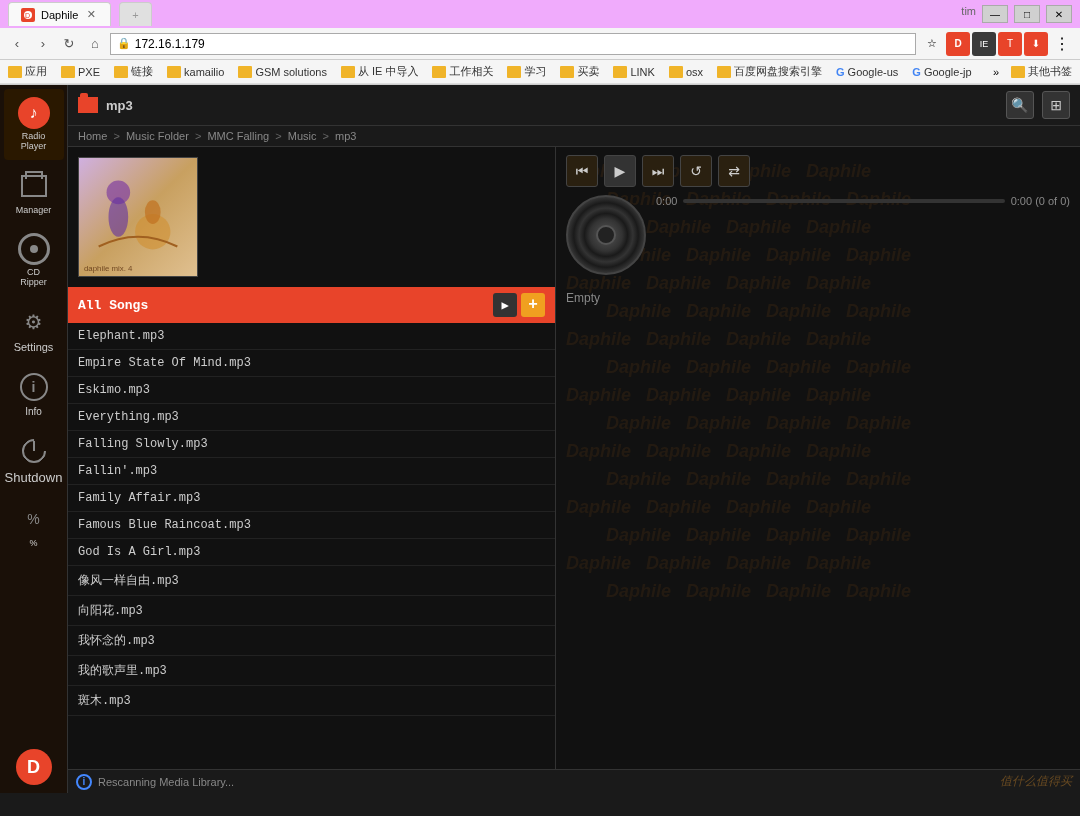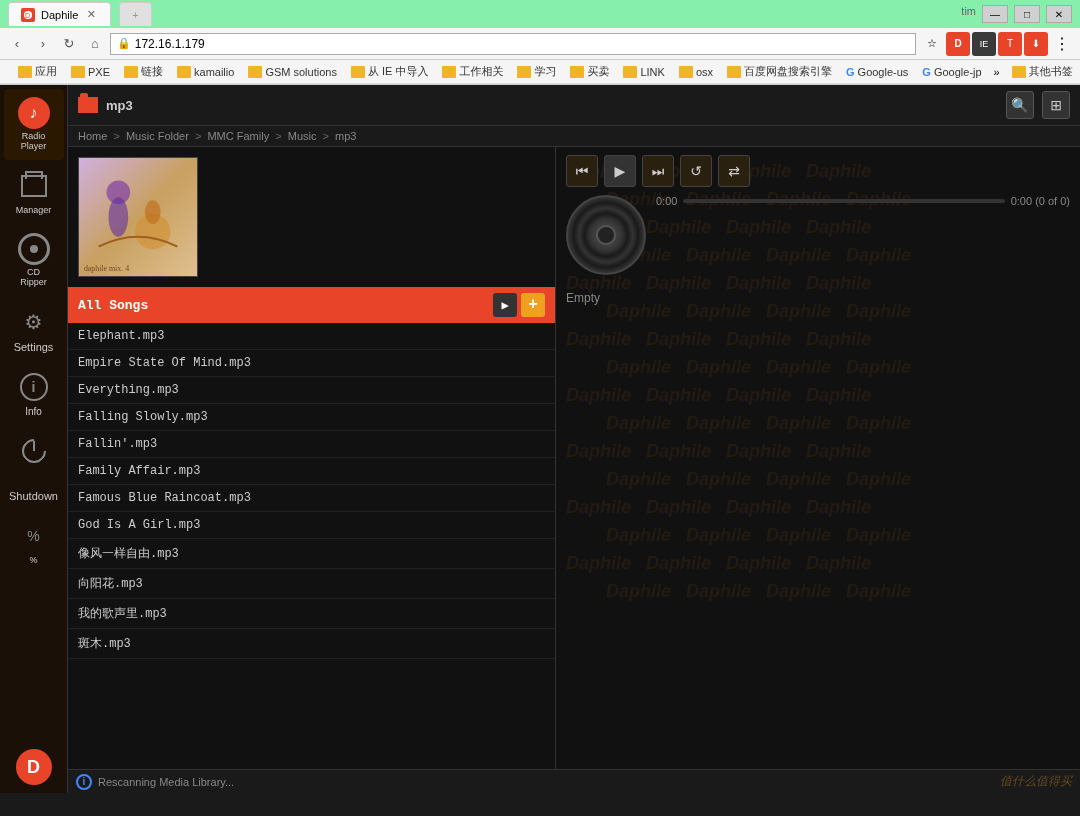--- a/index.html
+++ b/index.html
@@ -13,21 +13,21 @@
     }
 
     
     .browser-chrome {
       background: #f2f2f2;
       border-bottom: 1px solid #ccc;
     }
     .title-bar {
       display: flex;
       align-items: center;
-      background: #86efac;
+      background: #f0abfc;
       height: 28px;
       padding: 0 8px;
       gap: 8px;
     }
     .tab {
       display: flex;
       align-items: center;
       background: #f9f9f9;
       border: 1px solid #ccc;
       border-bottom: none;
@@ -93,21 +93,21 @@
       width: 24px; height: 24px;
       display: flex; align-items: center; justify-content: center;
       cursor: pointer; font-size: 11px;
     }
 
     .bookmarks-bar {
       display: flex;
       align-items: center;
       background: #f5f5f5;
       height: 24px;
-      padding: 0 12px;
+      padding: 0 2px;
       gap: 2px;
       border-bottom: 1px solid #ddd;
       overflow: hidden;
     }
     .bookmark-item {
       display: flex; align-items: center;
       padding: 2px 6px;
       height: 20px;
       cursor: pointer;
       font-size: 11px;
@@ -284,21 +284,20 @@
     .file-browser-pane {
       width: 488px;
       display: flex;
       flex-direction: column;
       border-right: 1px solid #333;
     }
 
     .album-art-area {
       padding: 10px;
       display: flex;
-      font-family: Liberation Serif, serif;
     }
     .album-art {
       width: 120px; height: 120px;
       background: #2a2010;
       border: 1px solid #444;
       flex-shrink: 0;
     }
     .album-art-img {
       width: 100%; height: 100%;
       background: linear-gradient(135deg, #c8a0d0 0%, #9060a0 30%, #f0d0a0 60%, #e8b080 80%, #d0a060 100%);
@@ -610,21 +609,21 @@
       </div>
       <span>Info</span>
     </div>
     <div class="sidebar-item">
       <div class="sidebar-icon">
         <div style="position:relative; width:28px; height:28px; display:flex; align-items:center; justify-content:center;">
           <div style="width:24px; height:24px; border:2px solid #888; border-radius:50%; border-top-color:transparent; transform:rotate(45deg);"></div>
           <div style="position:absolute; width:2px; height:10px; background:#888; top:4px;"></div>
         </div>
       </div>
-      <span style="font-size:11px;margin-top:20px;">Shutdown</span>
+      <span style="font-size:13px;">Shutdown</span>
     </div>
     <div class="sidebar-item">
       <div class="sidebar-icon">
         <span class="percent-icon">%</span>
       </div>
       <span style="font-size:9px;">%</span>
     </div>
     <div class="daphile-logo">D</div>
   </div>
 
@@ -636,21 +635,21 @@
       <div class="header-spacer"></div>
       <div class="header-btn">🔍</div>
       <div class="header-btn">⊞</div>
     </div>
 
     <div class="breadcrumb">
       <a href="#">Home</a>
       <span class="sep">&gt;</span>
       <a href="#">Music Folder</a>
       <span class="sep">&gt;</span>
-      <a href="#">MMC Family</a>
+      <a href="#">MMC Falling</a>
       <span class="sep">&gt;</span>
       <a href="#">Music</a>
       <span class="sep">&gt;</span>
       <a href="#">mp3</a>
     </div>
 
     <div class="main-split">
 
       <div class="file-browser-pane">
 
@@ -688,20 +687,23 @@
             <div class="add-btn-sm">+</div>
           </div>
 
           <div class="song-row">
             <span>Elephant.mp3</span>
           </div>
           <div class="song-row">
             <span>Empire State Of Mind.mp3</span>
           </div>
           <div class="song-row">
+            <span>Eskimo.mp3</span>
+          </div>
+          <div class="song-row">
             <span>Everything.mp3</span>
           </div>
           <div class="song-row">
             <span>Falling Slowly.mp3</span>
           </div>
           <div class="song-row">
             <span>Fallin'.mp3</span>
           </div>
           <div class="song-row">
             <span>Family Affair.mp3</span>
@@ -710,20 +712,23 @@
             <span>Famous Blue Raincoat.mp3</span>
           </div>
           <div class="song-row">
             <span>God Is A Girl.mp3</span>
           </div>
           <div class="song-row">
             <span>像风一样自由.mp3</span>
           </div>
           <div class="song-row">
             <span>向阳花.mp3</span>
+          </div>
+          <div class="song-row">
+            <span>我怀念的.mp3</span>
           </div>
           <div class="song-row">
             <span>我的歌声里.mp3</span>
           </div>
           <div class="song-row">
             <span>斑木.mp3</span>
           </div>
         </div>
       </div>
 

